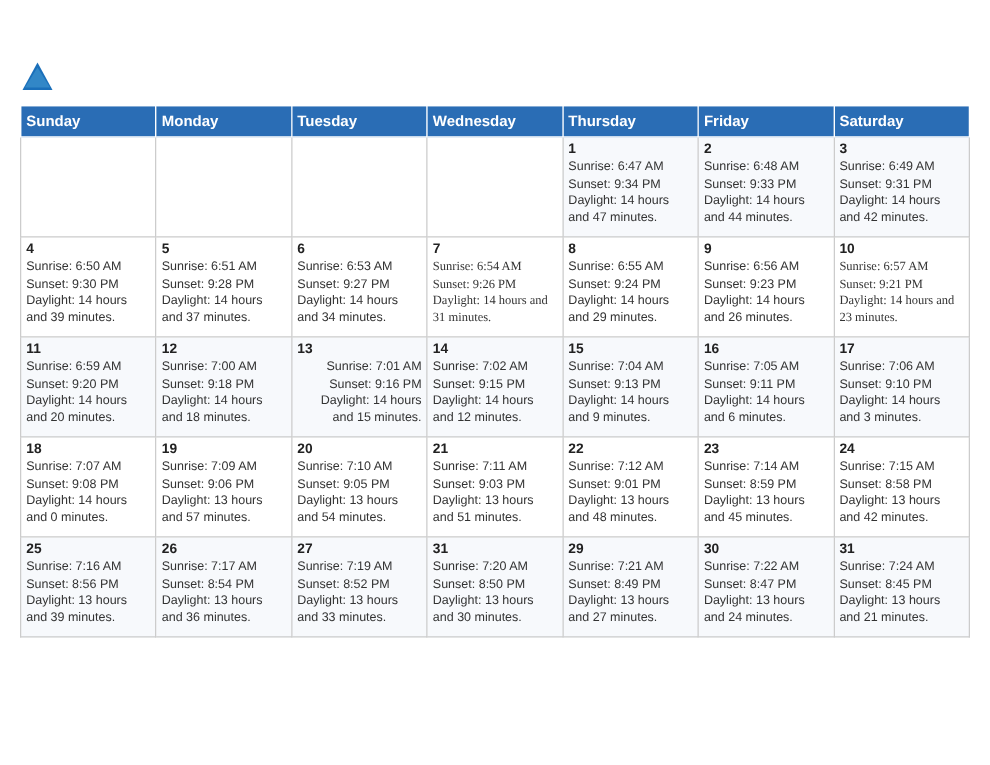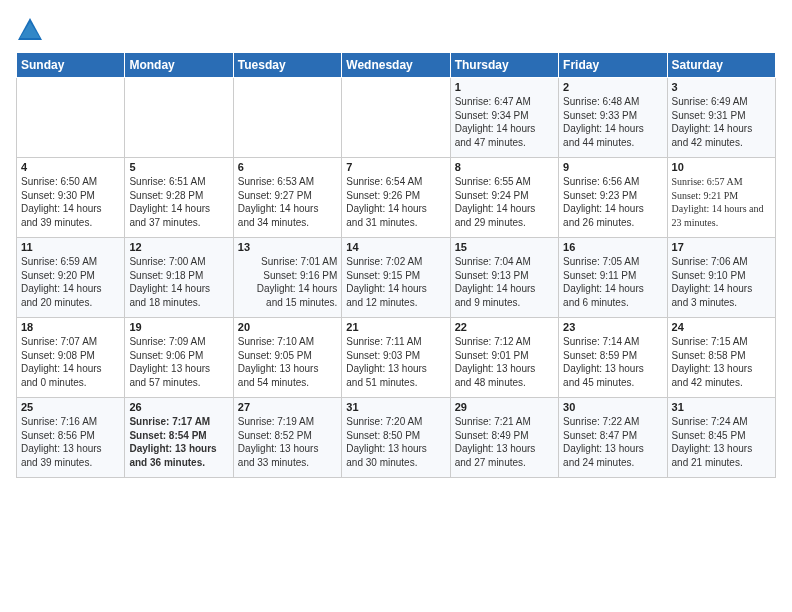--- a/index.html
+++ b/index.html
@@ -6,20 +6,21 @@
     body {
       font-family: Arial, sans-serif;
       background: #fff;
       width: 792px;
       height: 612px;
       overflow: hidden;
     }
     .container {
       width: 792px;
       padding: 16px 16px 8px 16px;
+      margin-top: 32px;
     }
     .header {
       display: flex;
       justify-content: space-between;
       align-items: flex-start;
       margin-bottom: 8px;
     }
     .logo {
       display: flex;
       align-items: center;
@@ -167,21 +168,21 @@
 Daylight: 14 hours and 37 minutes.</div>
           </td>
           <td>
             <span class="day-num">6</span>
             <div class="day-info" style="white-space: pre-line;">Sunrise: 6:53 AM
 Sunset: 9:27 PM
 Daylight: 14 hours and 34 minutes.</div>
           </td>
           <td>
             <span class="day-num">7</span>
-            <div class="day-info" style="white-space: pre-line;">Sunrise: 6:54 AM
+            <div class="day-info" style="white-space: pre-line; font-family: Liberation Serif, serif;">Sunrise: 6:54 AM
 Sunset: 9:26 PM
 Daylight: 14 hours and 31 minutes.</div>
           </td>
           <td>
             <span class="day-num">8</span>
             <div class="day-info" style="white-space: pre-line;">Sunrise: 6:55 AM
 Sunset: 9:24 PM
 Daylight: 14 hours and 29 minutes.</div>
           </td>
           <td>
@@ -287,21 +288,21 @@
         </tr>
         <tr>
           <td>
             <span class="day-num">25</span>
             <div class="day-info" style="white-space: pre-line;">Sunrise: 7:16 AM
 Sunset: 8:56 PM
 Daylight: 13 hours and 39 minutes.</div>
           </td>
           <td>
             <span class="day-num">26</span>
-            <div class="day-info" style="white-space: pre-line; font-weight: bold;">Sunrise: 7:17 AM
+            <div class="day-info" style="white-space: pre-line;">Sunrise: 7:17 AM
 Sunset: 8:54 PM
 Daylight: 13 hours and 36 minutes.</div>
           </td>
           <td>
             <span class="day-num">27</span>
             <div class="day-info" style="white-space: pre-line;">Sunrise: 7:19 AM
 Sunset: 8:52 PM
 Daylight: 13 hours and 33 minutes.</div>
           </td>
           <td>

